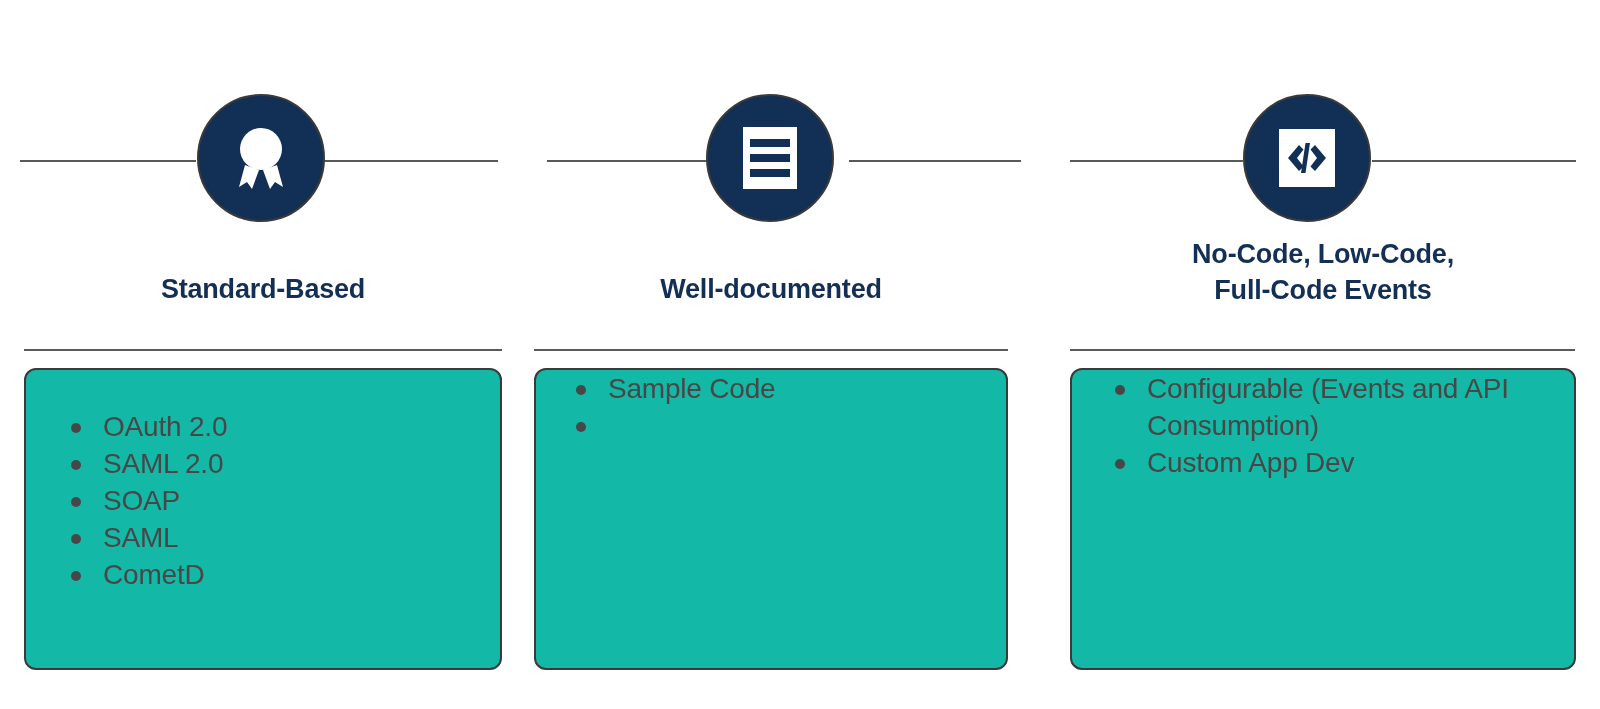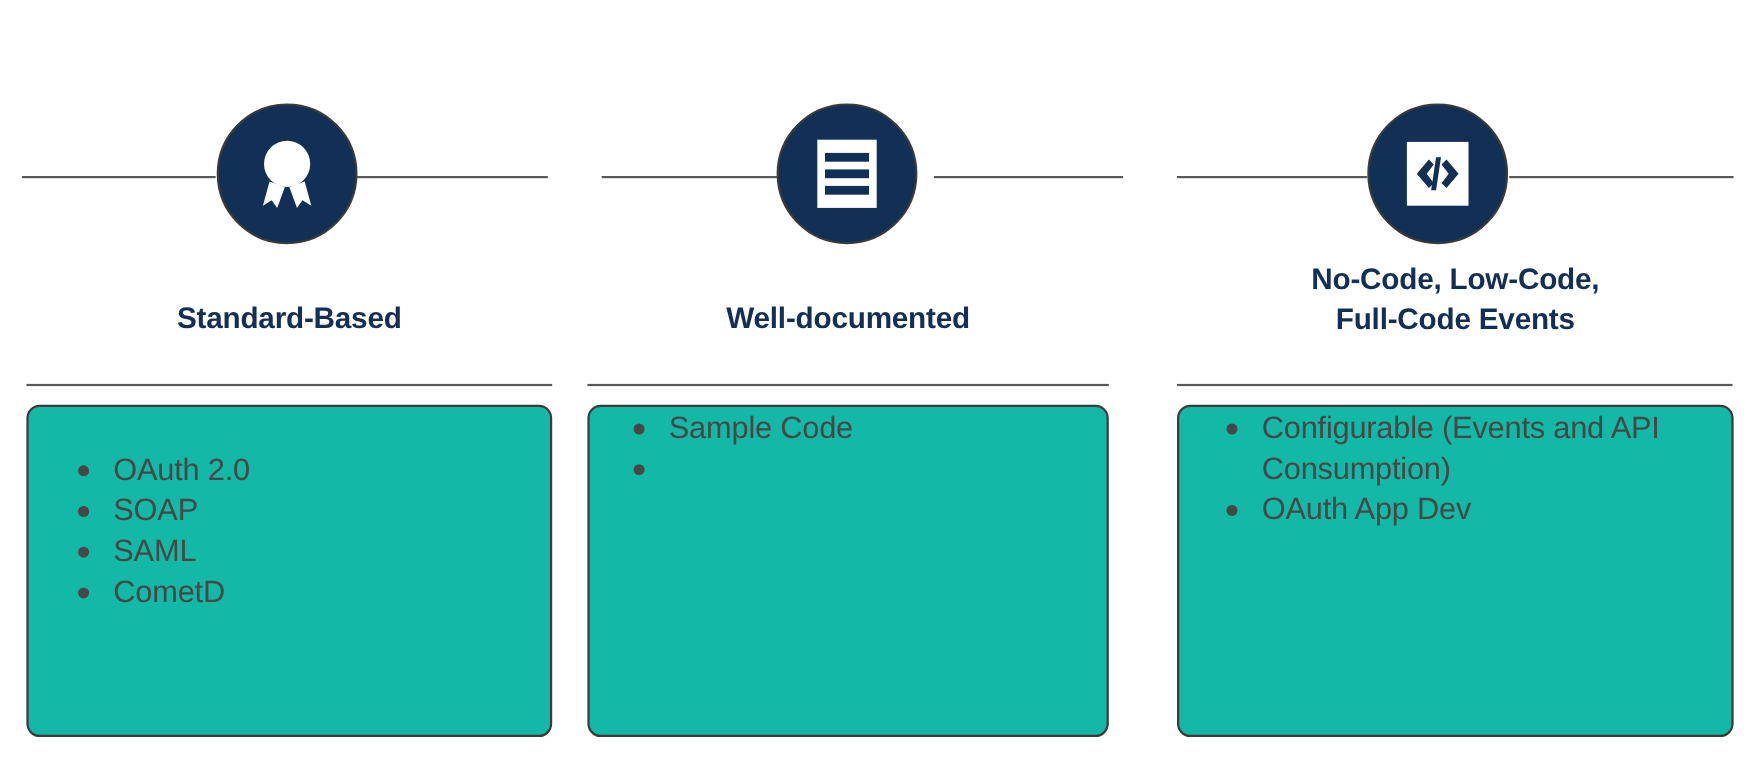--- a/index.html
+++ b/index.html
@@ -149,20 +149,21 @@
       </svg>
     </div>
 
     <div class="col-head">Standard-Based</div>
 
     <div class="divider"></div>
 
     <div class="card card-top">
       <ul class="bullets">
         <li><span class="dot"></span><span>OAuth 2.0</span></li>
+        <li><span class="dot"></span><span>SAML 2.0</span></li>
         <li><span class="dot"></span><span>SOAP</span></li>
         <li><span class="dot"></span><span>SAML</span></li>
         <li><span class="dot"></span><span>CometD</span></li>
       </ul>
     </div>
   </div>
 
   <div class="col col-2">
 
     <div class="circle">
@@ -200,18 +201,18 @@
     <div class="col-head">
       <div>No-Code, Low-Code,</div>
       <div>Full-Code Events</div>
     </div>
 
     <div class="divider"></div>
 
     <div class="card card-mid">
       <ul class="bullets">
         <li><span class="dot"></span><span>Configurable (Events and API Consumption)</span></li>
-        <li><span class="dot"></span><span>OAuth App Dev</span></li>
+        <li><span class="dot"></span><span>Custom App Dev</span></li>
       </ul>
     </div>
   </div>
 
 </div>
 
 </body></html>

